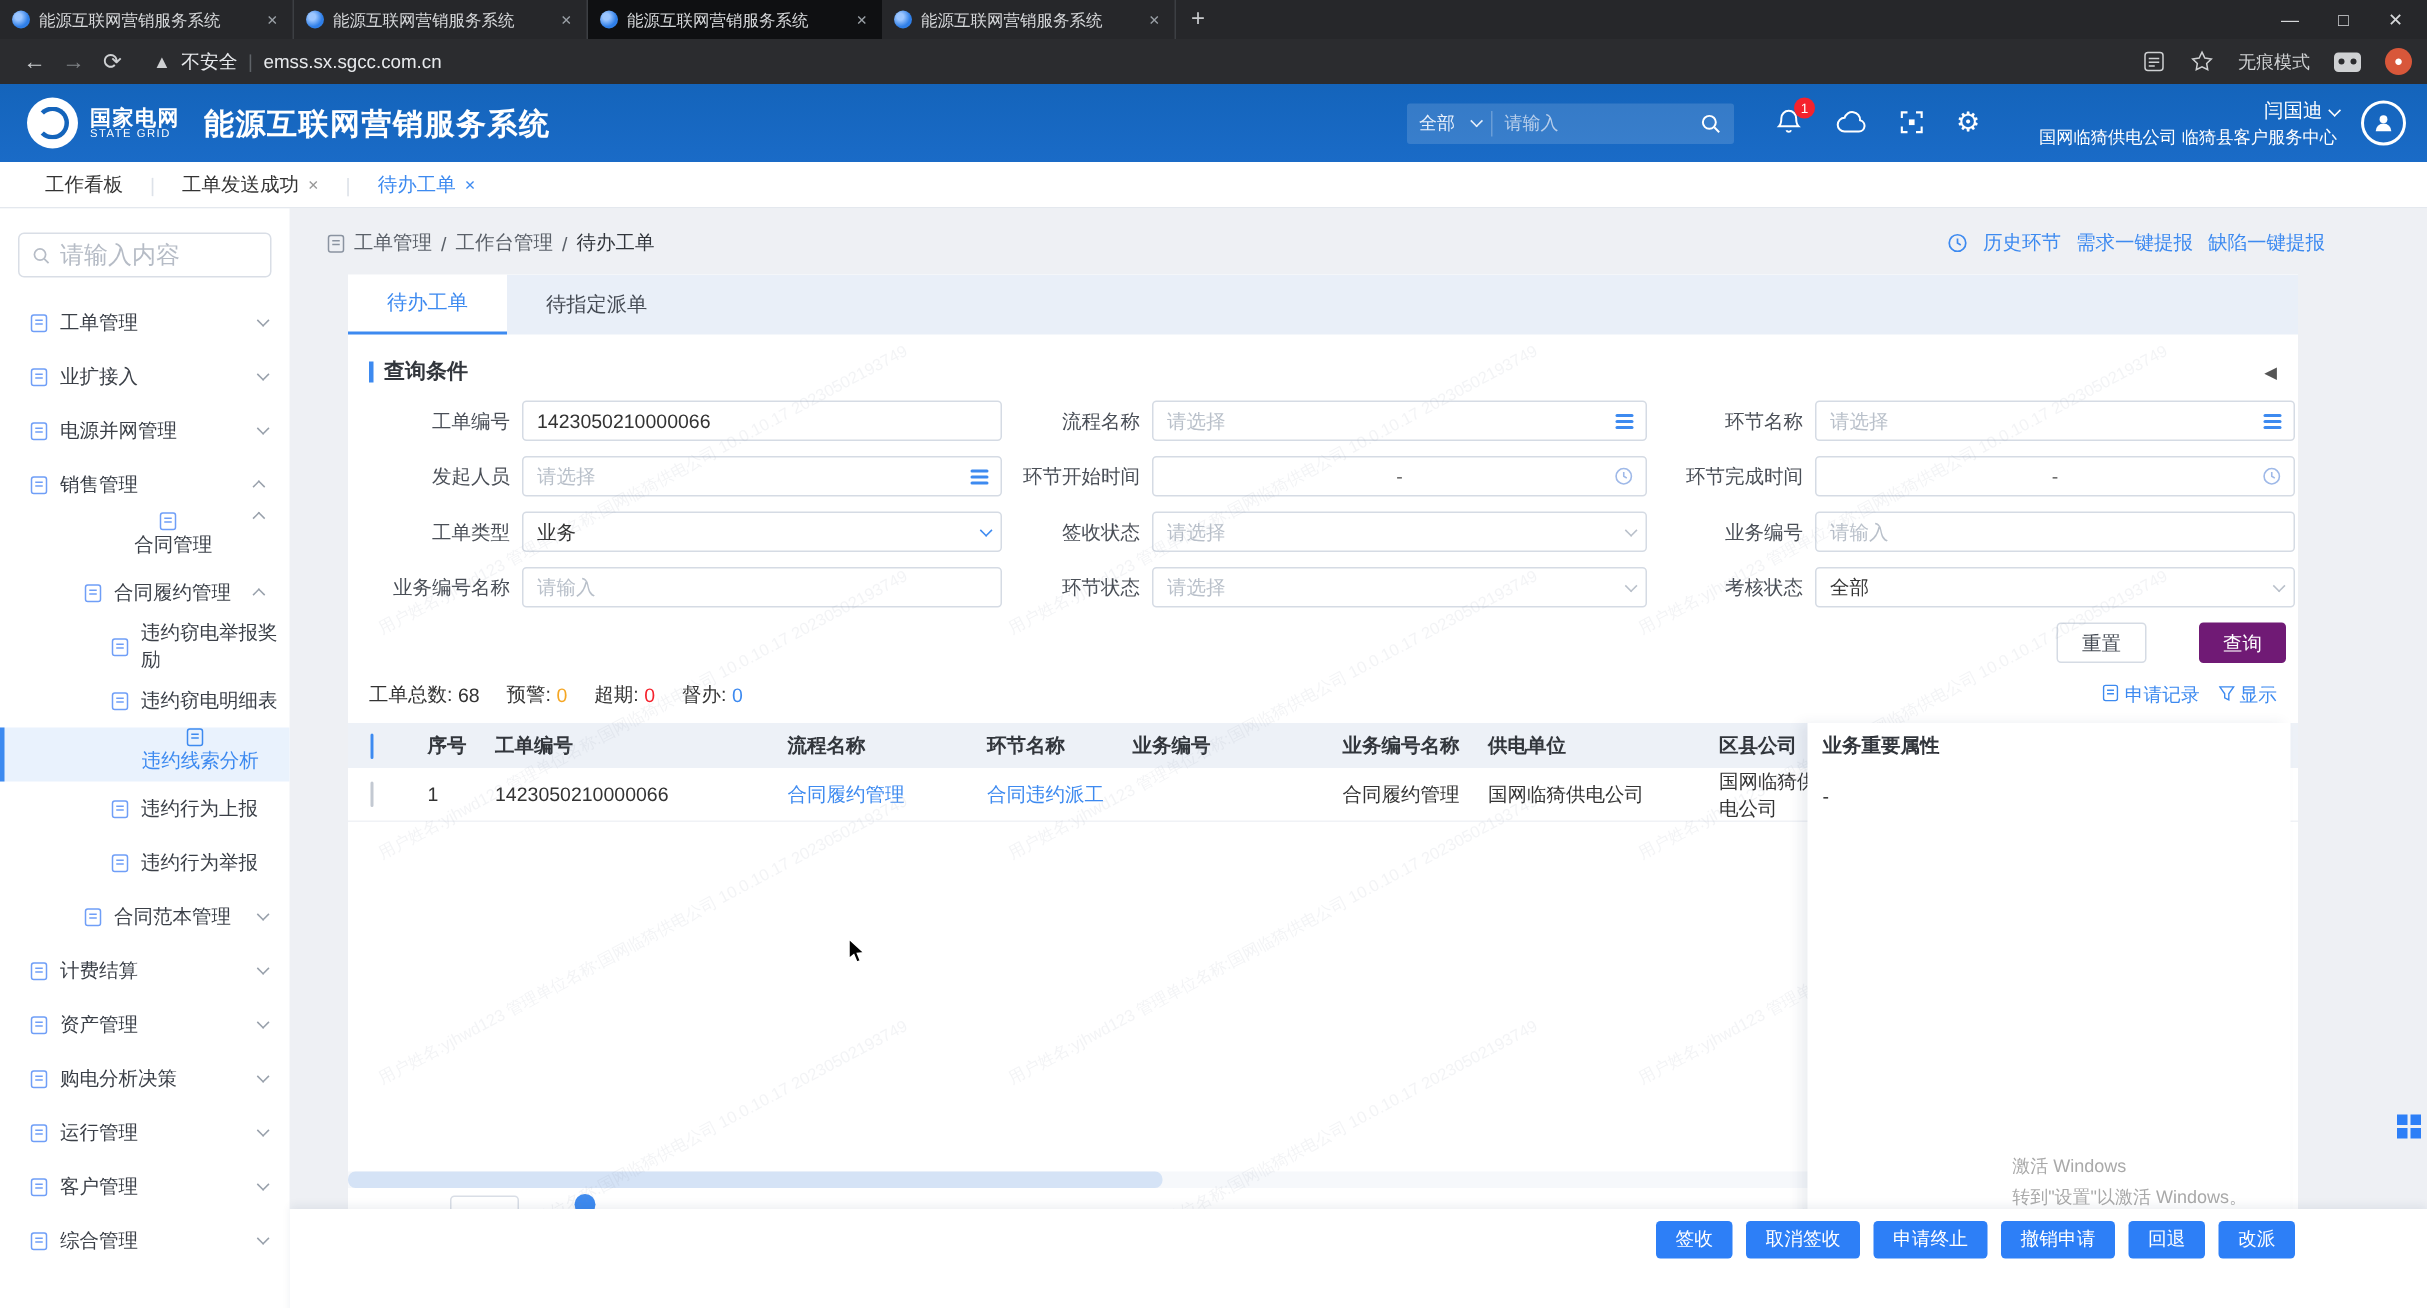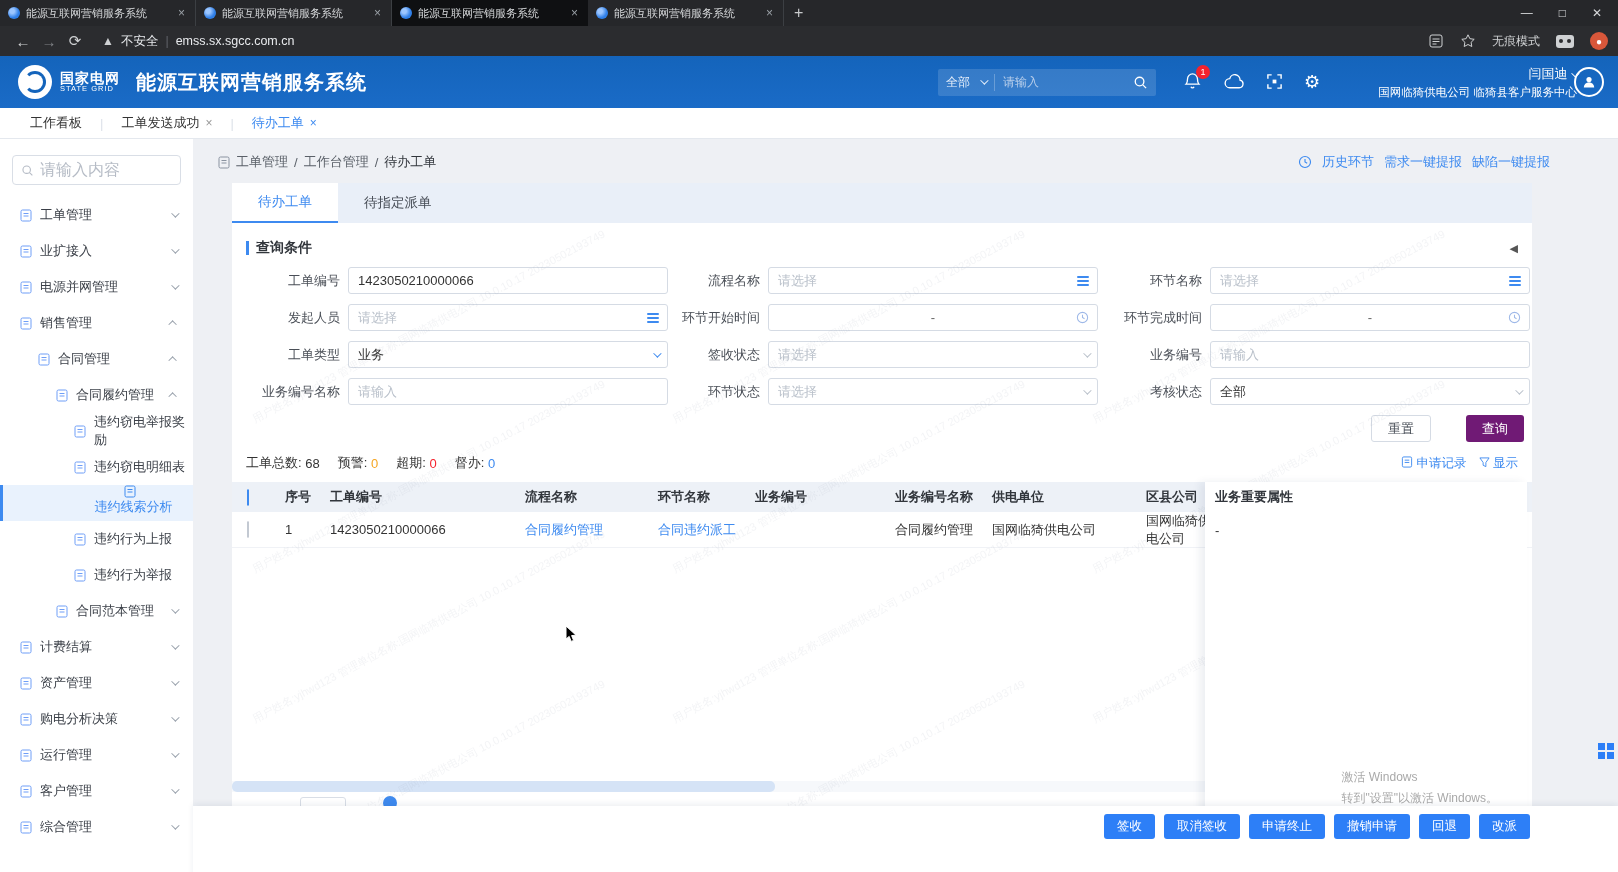--- a/index.html
+++ b/index.html
@@ -34,40 +34,40 @@
   .brand .cn { font-size:14px; font-weight:bold; letter-spacing:1px; }
   .brand .en { font-size:7.5px; letter-spacing:1px; }
   .apptitle { font-size:20px; font-weight:bold; margin-left:16px; letter-spacing:1px; }
   .hsearch { position:absolute; left:938px; display:flex; align-items:center; width:218px; height:27px; background:rgba(255,255,255,.14); border-radius:2px; font-size:12px; }
   .hs-scope { display:flex; align-items:center; gap:10px; padding:0 8px; color:#e8f0fb; border-right:1px solid rgba(255,255,255,.25); }
   .hs-input { flex:1; color:#b9cfeb; padding:0 8px; }
   .hic { position:absolute; color:#fff; }
   .caret { display:inline-block; width:6px; height:6px; border-right:1.5px solid currentColor; border-bottom:1.5px solid currentColor; transform:rotate(45deg) translateY(-2px); }
   .caret.up { transform:rotate(-135deg) translateY(-2px); }
   .badge { position:absolute; top:-7px; right:-8px; min-width:14px; height:14px; border-radius:7px; background:#f5222d; color:#fff; font-size:9px; display:flex; align-items:center; justify-content:center; padding:0 3px; }
-  .userblk { position:absolute; right:41px; top:8px; text-align:right; line-height:1.5; }
+  .userblk { position:absolute; right:60px; top:8px; text-align:right; line-height:1.5; }
   .userblk .nm { font-size:13px; }
   .userblk .org { font-size:11.5px; }
   .avatar { position:absolute; right:14px; top:11px; width:30px; height:30px; border:2px solid #fff; border-radius:50%; display:flex; align-items:center; justify-content:center; }
 
   
   .ptabs { height:31px; background:#fff; display:flex; align-items:center; padding-left:20px; font-size:13px; color:#333; border-bottom:1px solid #e4e8ee; }
   .ptab { display:flex; align-items:center; gap:6px; padding:0 10px; }
   .ptab .x { color:#999; font-size:12px; }
   .ptab.active { color:#3d8af0; }
   .ptab.active .x { color:#3d8af0; }
   .pdiv { color:#dde2e9; margin:0 8px; }
 
   
   .content { position:relative; height:763px; }
   .sidebar { position:absolute; left:0; top:0; bottom:0; width:193px; background:#fff; padding-top:16px; z-index:3; }
   .sb-search { margin:0 12px 12px; height:30px; border:1px solid #d9dee6; border-radius:4px; display:flex; align-items:center; gap:6px; padding:0 8px; color:#b6bcc6; font-size:16px; }
   .mi { height:36px; display:flex; align-items:center; font-size:13px; color:#3a3f47; position:relative; }
   .mi .chev { position:absolute; right:16px; color:#98a0ab; }
-  .mi.l1 { padding-left:20px; } .mi.l2 { padding-left:38px; } .mi.l3 { padding-left:56px; } .mi.l4 { padding-left:74px; }
+  .mi.l1 { padding-left:20px; } .mi.l2 { padding-left:38px;flex-direction:column; } .mi.l3 { padding-left:56px; } .mi.l4 { padding-left:74px; }
   .mi .dic { margin-right:8px; flex:none; }
   .mi.sel { background:#e9f2fd; color:#3d8af0;flex-direction:column; }
   .mi.sel:before { content:""; position:absolute; left:0; top:0; bottom:0; width:3px; background:#3d8af0; }
 
   .crumbrow { position:absolute; left:218px; top:14px; display:flex; align-items:center; gap:6px; font-size:13px; color:#5a6068; }
   .qlinks { position:absolute; right:68px; top:14px; display:flex; align-items:center; gap:10px; font-size:13px; color:#3d8af0; }
 
   .panel { position:absolute; left:232px; top:44px; width:1300px; bottom:-97px; background:#fff; overflow:hidden; }
   .ctabs { height:40px; background:#e9eff8; display:flex; font-size:13.5px; }
   .ctab { padding:0 26px; display:flex; align-items:center; color:#454b54; }

